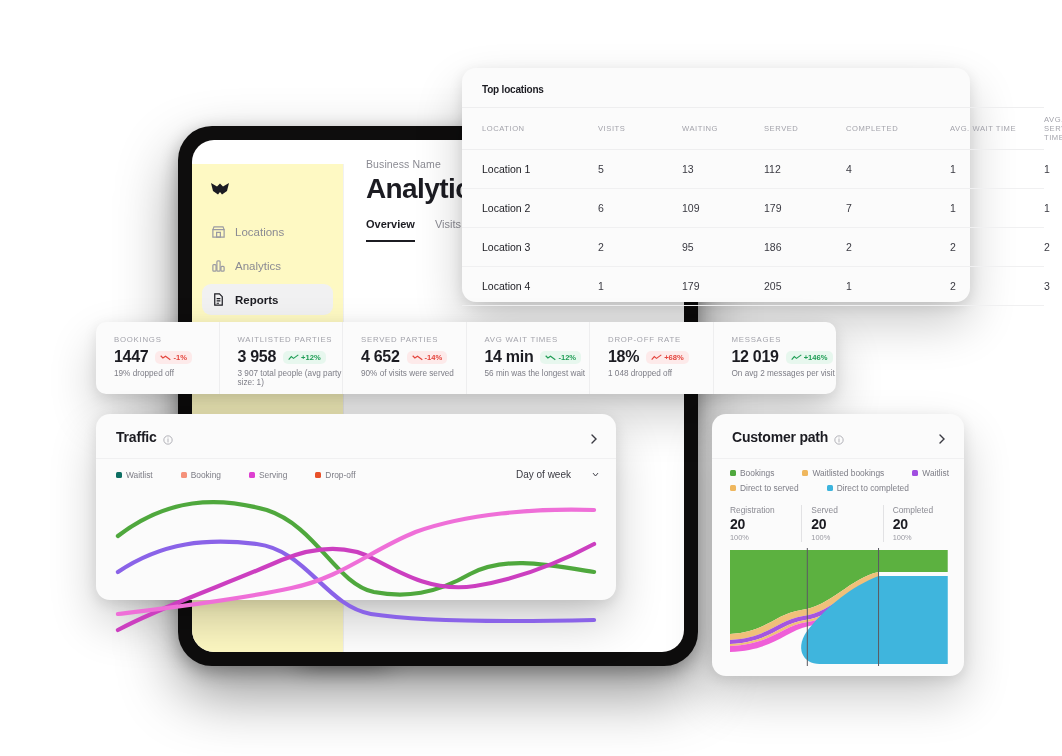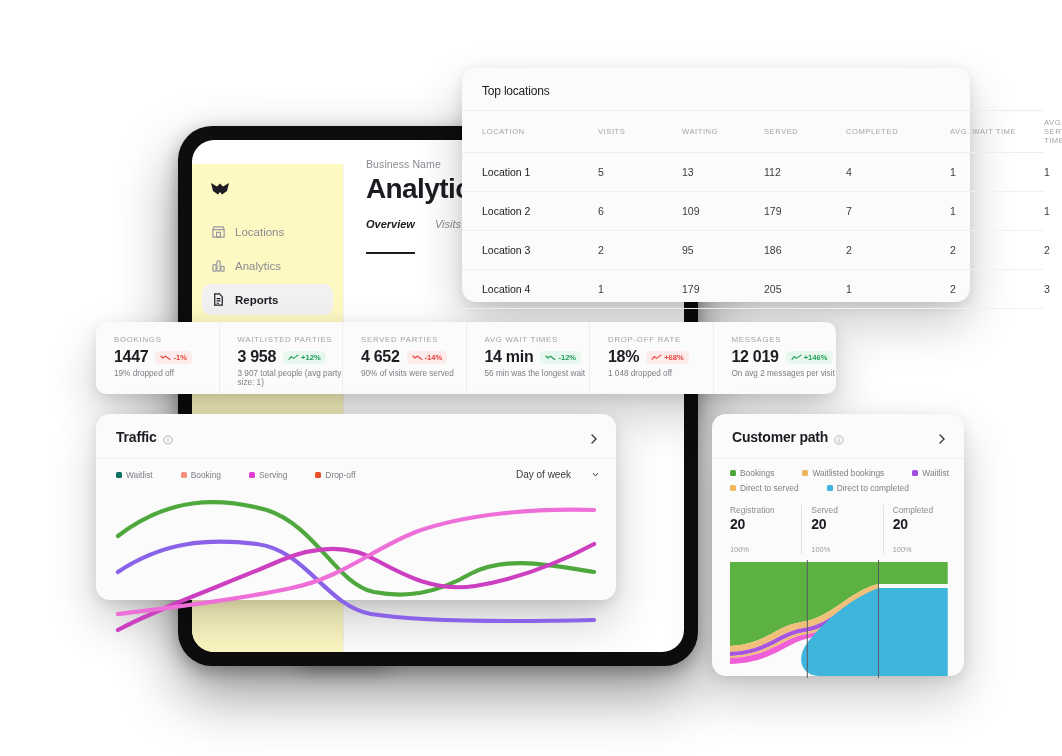--- a/index.html
+++ b/index.html
@@ -61,34 +61,34 @@
     cursor: pointer;
   }
   .nav-item.active { background: #f1f1f2; color: #1c1c22; font-weight: 600; }
   .nav-ico { width: 15px; height: 15px; flex: 0 0 15px; display:block; }
   .nav-ico svg { display:block; }
 
   .main { flex: 1; padding: 18px 20px 0 22px; box-sizing: border-box; }
   .biz-name { font-size: 10.5px; color: #8b8b93; letter-spacing: .1px; }
   .page-title { font-size: 28px; font-weight: 700; letter-spacing: -.6px; margin: 3px 0 13px 0; }
   .tabs { display: flex; gap: 20px; font-size: 11px; color: #8b8b93; }
-  .tab { padding-bottom: 22px; cursor: pointer; white-space: nowrap; font-style: italic; }
+  .tab { padding-bottom: 10px; cursor: pointer; white-space: nowrap; }
   .tab.active { color: #1c1c22; font-weight: 700; border-bottom: 2.2px solid #1c1c22; }
 
   
   .card {
     position: absolute;
     background: #fbfbfb;
     border-radius: 14px;
     box-shadow: 0 22px 48px rgba(0,0,0,.20), 0 4px 14px rgba(0,0,0,.10);
   }
 
   
   #top-locations { left: 462px; top: 68px; width: 508px; height: 234px; }
-  .tl-head { padding: 16px 20px 12px 20px; font-size: 12px; font-weight: 400; letter-spacing: -.2px; }
+  .tl-head { padding: 16px 20px 12px 20px; font-size: 10px; font-weight: 700; letter-spacing: -.2px; }
   table.tl { width: 100%; border-collapse: collapse; table-layout: fixed; }
   table.tl th {
     font-size: 7.6px; letter-spacing: .55px; color: #a3a3ab;
     font-weight: 400; text-align: left; text-transform: uppercase;
     padding: 7px 20px 7px 0;
     border-top: 1px solid #eeeeef;
     border-bottom: 1px solid #eeeeef;
   }
   table.tl td {
     font-size: 10.5px; color: #3a3a42;
@@ -142,21 +142,21 @@
   .traffic-plot { padding: 0 12px; }
   .traffic-plot svg { display: block; width: 100%; height: 150px; }
 
   
   .cp-legend { padding: 9px 14px 6px 18px; }
   .stages { display: flex; padding: 6px 0 6px 18px; }
   .stage-col { flex: 1; padding-left: 0; }
   .stage-col + .stage-col { border-left: 1px solid #e2e2e4; padding-left: 9px; }
   .st-name { font-size: 8.4px; color: #8b8b93; }
   .st-val { font-size: 14px; font-weight: 700; letter-spacing: -.3px; margin-top: 1px; }
-  .st-pct { font-size: 7.4px; color: #9a9aa2; margin-top: 13px; }
+  .st-pct { font-size: 7.4px; color: #9a9aa2; margin-top: 1px; }
   .sankey { padding: 0 0 0 18px; }
   .sankey svg { display: block; width: 100%; height: 118px; }
 </style>
 </head>
 <body>
 
 <div class="stage">
 
   <div class="tablet-foot"></div>
   <div class="tablet">

